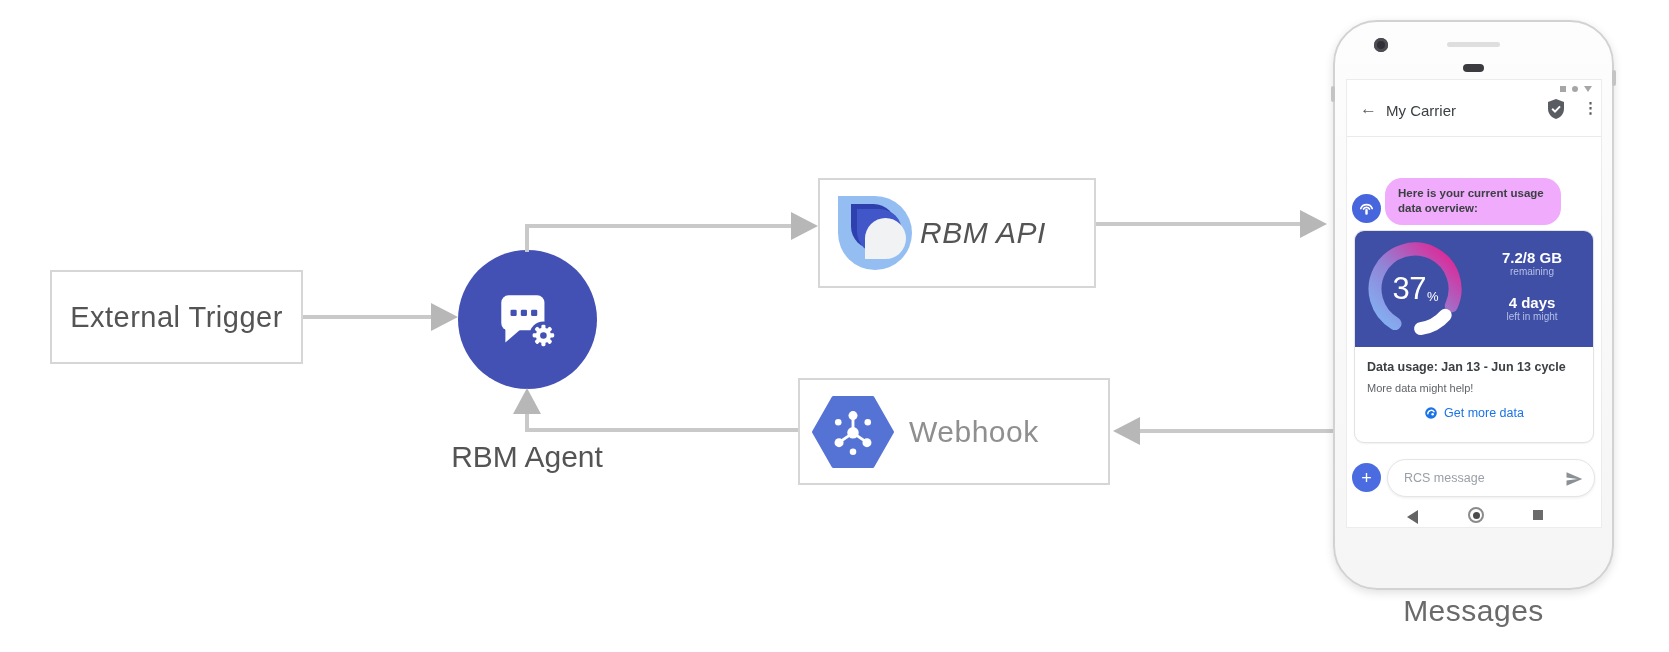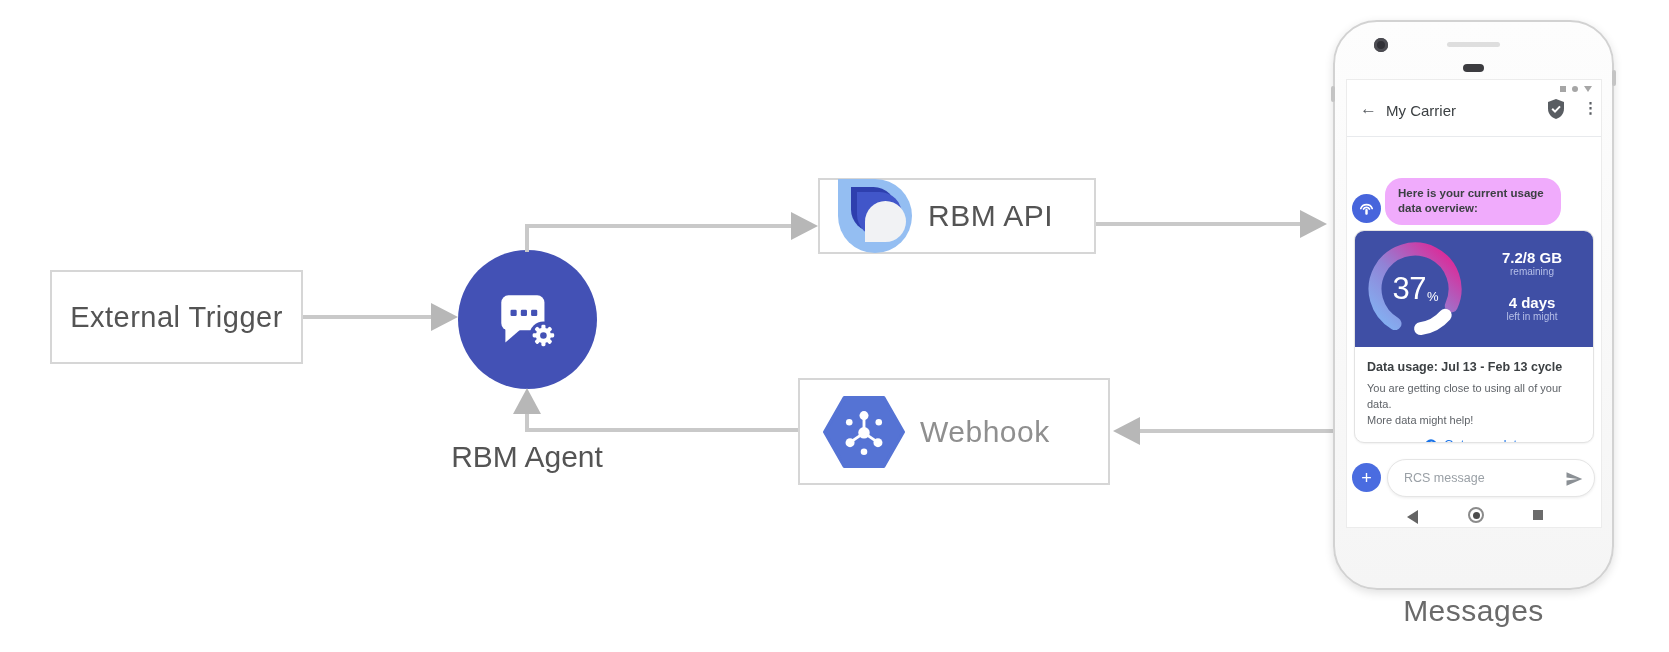--- a/index.html
+++ b/index.html
@@ -4,23 +4,23 @@
 <style>
   * { margin:0; padding:0; box-sizing:border-box; }
   html,body { width:1669px; height:652px; background:#ffffff; font-family:"Liberation Sans", sans-serif; overflow:hidden; }
   .canvas { position:relative; width:1669px; height:652px; background:#fff; }
 
   
   .node-box { position:absolute; background:#fff; border:2px solid #d6d6d6; display:flex; align-items:center; }
   .node-label { color:#545454; font-weight:300; letter-spacing:.5px; }
   .ext-box { left:50px; top:270px; width:253px; height:94px; justify-content:center; }
   .ext-box .node-label { font-size:29px; }
-  .api-box { left:818px; top:178px; width:278px; height:76px; padding-left:18px; gap:16px; }
+  .api-box { left:818px; top:178px; width:278px; height:110px; padding-left:18px; gap:8px;font-style:italic; }
   .api-box .node-label { font-size:30px; }
-  .wh-box { left:798px; top:378px; width:312px; height:107px; padding-left:23px; gap:15px; }
+  .wh-box { left:798px; top:378px; width:312px; height:107px; padding-left:12px; gap:15px; }
   .wh-box .node-label { font-size:30px; color:#8f8f8f; }
 
   
   .h-line,.v-line { position:absolute; background:#c9c9c9; }
   .h-line { height:4px; } .v-line { width:4px; }
   .head-right { position:absolute; width:0; height:0; border-top:14px solid transparent; border-bottom:14px solid transparent; border-left:27px solid #b7b7b7; }
   .head-left  { position:absolute; width:0; height:0; border-top:14px solid transparent; border-bottom:14px solid transparent; border-right:27px solid #b7b7b7; }
   .head-up    { position:absolute; width:0; height:0; border-left:14px solid transparent; border-right:14px solid transparent; border-bottom:26px solid #b7b7b7; }
 
   
@@ -235,23 +235,22 @@
             <span class="pct">%</span>
           </div>
           <div class="hero-stats">
             <div class="stat-val first">7.2/8 GB</div>
             <div class="stat-lbl">remaining</div>
             <div class="stat-val second">4 days</div>
             <div class="stat-lbl">left in might</div>
           </div>
         </div>
         <div class="card-info">
-          <div class="card-title">Data usage: Jul 13 - Feb 13 cycle</div>
+          <div class="card-title">Data usage: Jan 13 - Jun 13 cycle</div>
           <div class="card-body">
-            <div>You are getting close to using all of your data.</div>
             <div>More data might help!</div>
           </div>
           <div class="card-action">
             <svg width="14" height="14" viewBox="0 0 24 24">
               <circle cx="12" cy="12" r="10" fill="#1a73e8"></circle>
               <path d="M6.5 13.5 A 6 6 0 0 1 17.2 9.8" fill="none" stroke="#ffffff" stroke-width="2.5" stroke-linecap="round"></path>
               <circle cx="14.8" cy="14" r="2.2" fill="#ffffff"></circle>
             </svg>
             <span>Get more data</span>
           </div>

